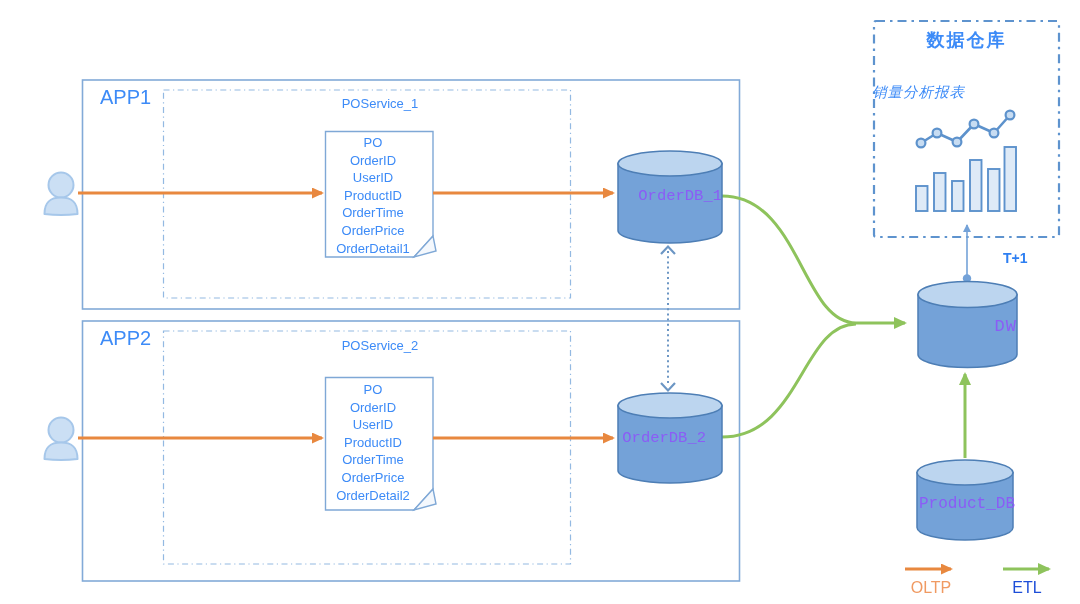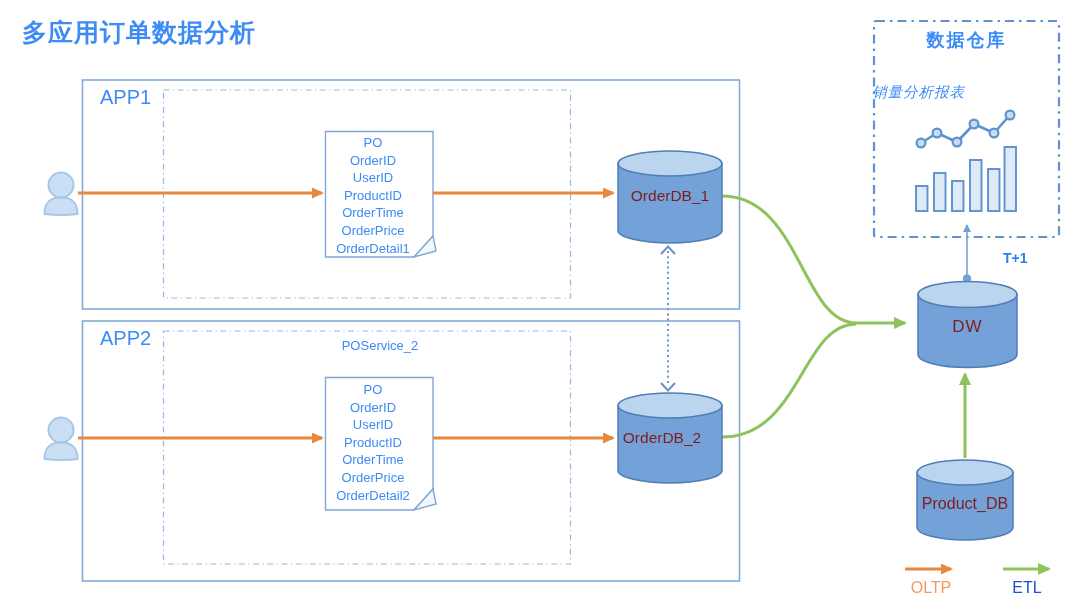--- a/index.html
+++ b/index.html
@@ -10,21 +10,21 @@
   .title{left:22px;top:16px;font-size:25px;font-weight:600;color:#3D8BF7;letter-spacing:1px;}
   .app-label{font-size:20px;color:#3D8BF7;font-weight:500;}
   .app1-label{left:100px;top:86px;}
   .app2-label{left:100px;top:327px;}
   .service-label{width:200px;text-align:center;font-size:13px;color:#3D8BF7;}
   .service1-label{left:280px;top:96px;}
   .service2-label{left:280px;top:338px;}
   .doc-text{position:absolute;width:96px;text-align:center;font-size:13px;line-height:17.6px;color:#3D8BF7;}
   .doc1-text{left:325px;top:134px;}
   .doc2-text{left:325px;top:381px;}
-  .cyl-label{position:absolute;text-align:center;color:#7f1d1d;}
+  .cyl-label{position:absolute;text-align:right;color:#8b5cf6;font-family:Liberation Mono, monospace;}
   .orderdb1-label{left:618px;top:187px;width:104px;font-size:15.5px;}
   .orderdb2-label{left:618px;top:429px;width:88px;font-size:15.5px;}
   .dw-label{left:918px;top:317px;width:99px;font-size:17px;letter-spacing:1px;}
   .productdb-label{left:915px;top:495px;width:100px;font-size:16px;}
   .wh-title{left:874px;top:28px;width:185px;text-align:center;font-size:18px;font-weight:600;color:#3D8BF7;letter-spacing:2px;}
   .wh-report{left:872px;top:83px;width:200px;text-align:left;font-size:14.5px;font-style:italic;color:#3D8BF7;letter-spacing:1px;}
   .tplus{left:1003px;top:250px;font-size:14px;font-weight:600;color:#2E7FF2;}
   .legend-lbl{position:absolute;width:60px;text-align:center;font-size:16px;}
   .oltp-lbl{left:901px;top:579px;color:#F09A62;}
   .etl-lbl{left:997px;top:579px;color:#1d4ed8;}
@@ -131,25 +131,25 @@
       <rect x="952" y="181" width="11.5" height="30"></rect>
       <rect x="970" y="160" width="11.5" height="51"></rect>
       <rect x="988" y="169" width="11.5" height="42"></rect>
       <rect x="1004.5" y="147" width="11.5" height="64"></rect>
     </g>
 
     <line x1="905" y1="569" x2="951" y2="569" stroke="#E8883F" stroke-width="3" marker-end="url(#mO)"></line>
     <line x1="1003" y1="569" x2="1049" y2="569" stroke="#8EC35C" stroke-width="3" marker-end="url(#mG)"></line>
   </svg>
 
-  <div class="lbl title">多应用订单数据分析</div>
 
   <div class="lbl app-label app1-label">APP1</div>
   <div class="lbl app-label app2-label">APP2</div>
 
+  <div class="lbl service-label service1-label">POService_1</div>
   <div class="lbl service-label service2-label">POService_2</div>
 
   <div class="doc-text doc1-text">
     <div>PO</div>
     <div>OrderID</div>
     <div>UserID</div>
     <div>ProductID</div>
     <div>OrderTime</div>
     <div>OrderPrice</div>
     <div>OrderDetail1</div>

